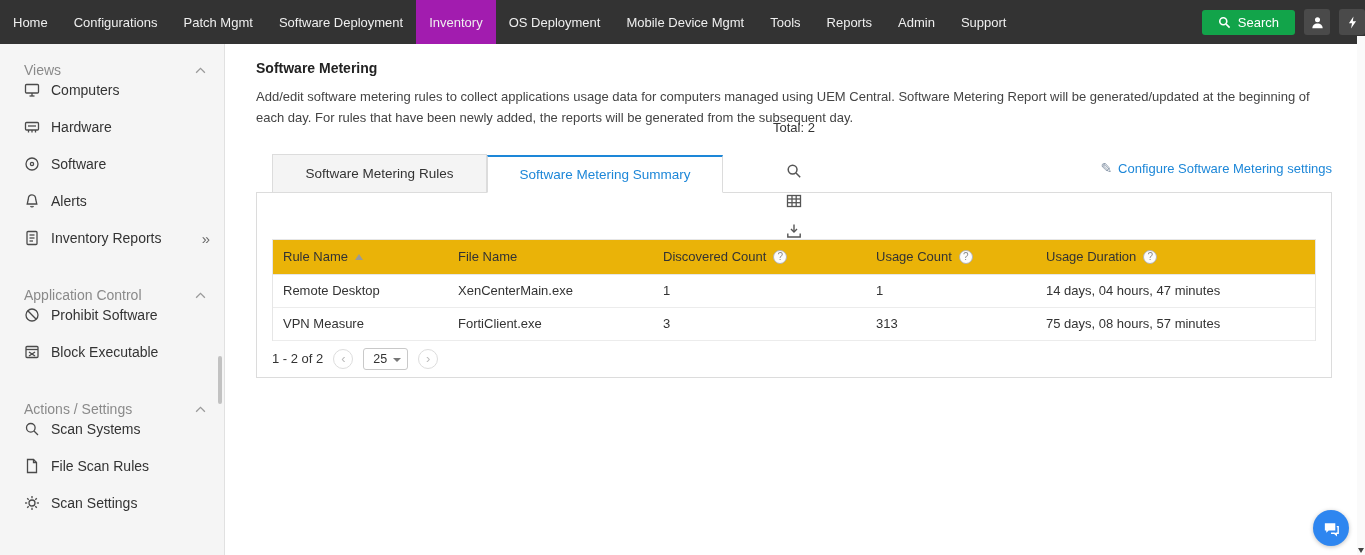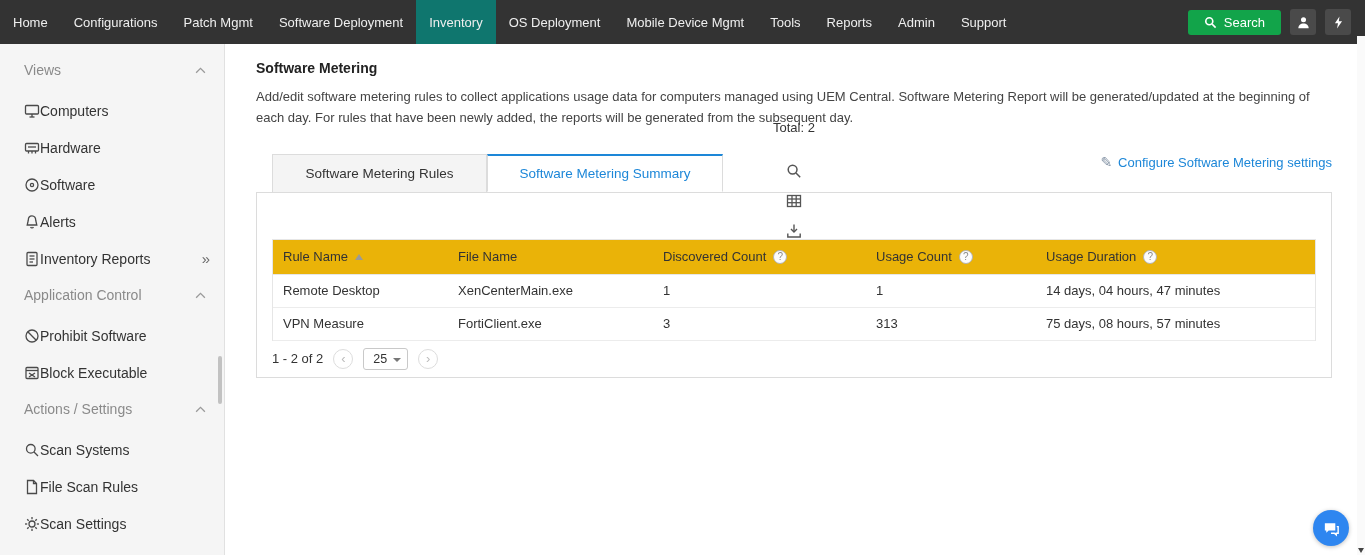--- a/index.html
+++ b/index.html
@@ -4,48 +4,48 @@
 <style>
   * { margin:0; padding:0; box-sizing:border-box; }
   html,body { width:1365px; height:555px; overflow:hidden; background:#fff;
     font-family:"Liberation Sans", sans-serif; color:#333; }
 
   
   .topnav { position:absolute; top:0; left:0; width:1365px; height:44px;
     background:#333333; display:flex; align-items:stretch; z-index:10; }
   .nav-item { display:flex; align-items:center; padding:0 13px; color:#efefef;
     font-size:13px; cursor:pointer; white-space:nowrap; }
-  .nav-item.active { background:#0f766e; }
-  .nav-right { margin-left:auto; display:flex; align-items:center; gap:9px; padding-right:14px; }
+  .nav-item.active { background:#a21caf; }
+  .nav-right { margin-left:auto; display:flex; align-items:center; gap:9px; }
   .search-btn { height:25px; background:#12a44a; border:none; border-radius:3px;
     color:#fff; font-size:13px; display:flex; align-items:center; gap:7px;
     padding:0 16px; cursor:pointer; font-family:inherit; }
   .nav-iconbtn { width:26px; height:26px; background:#4a4a4a; border-radius:3px;
     display:flex; align-items:center; justify-content:center; cursor:pointer; }
 
   
   .sidebar { position:absolute; top:36px; left:0; width:225px; bottom:0;
     background:#f5f5f5; border-right:1px solid #e1e1e1; padding:22px 0 0 24px; overflow:hidden; }
   .side-section { margin-bottom:16px; }
   .side-header { display:flex; align-items:center; justify-content:space-between;
     color:#8a8a8a; font-size:14px; height:24px; padding-right:18px; cursor:pointer; }
-  .side-item { display:flex; align-items:flex-end; height:37px;
+  .side-item { display:flex; align-items:flex-start; gap:11px; height:37px;
     font-size:14px; color:#333; cursor:pointer; padding-right:14px; }
   .side-item .icn { width:16px; height:16px; flex:0 0 16px; display:flex; align-items:center; }
   .side-item .dbl { margin-left:auto; color:#6b6b6b; font-size:15px; }
   .side-scroll-thumb { position:absolute; right:2px; top:320px; width:4px; height:48px;
     background:#c2c2c2; border-radius:2px; }
 
   
   .main { position:absolute; top:36px; left:226px; right:0; bottom:0;
     background:#fff; padding:24px 33px 0 30px; }
   .page-title { font-size:14px; font-weight:600; color:#222; }
   .page-desc { margin-top:10px; font-size:13px; color:#444; line-height:21px; max-width:1058px; }
 
-  .tabs-row { margin-top:26px; display:flex; align-items:flex-start;padding-left:16px; }
+  .tabs-row { margin-top:26px; display:flex; align-items:center;padding-left:16px; }
   .tab { height:38px; display:flex; align-items:center; justify-content:center;
     font-size:13.5px; cursor:pointer; padding:0 28px; }
   .tab.inactive { background:#f4f4f4; border:1px solid #dcdcdc; border-bottom:none; color:#333; min-width:215px; }
   .tab.active { background:#fff; border:1px solid #dcdcdc; border-bottom:1px solid #fff;
     border-top:2px solid #1d87d8; color:#1d87d8; min-width:236px;
     position:relative; z-index:2; margin-bottom:-1px; }
   .configure-link { margin-left:auto; display:flex; align-items:center; gap:6px;
     font-size:13px; color:#1d87d8; cursor:pointer; padding-bottom:10px; }
   .pencil { color:#7d8da0; font-size:14px; }
 

